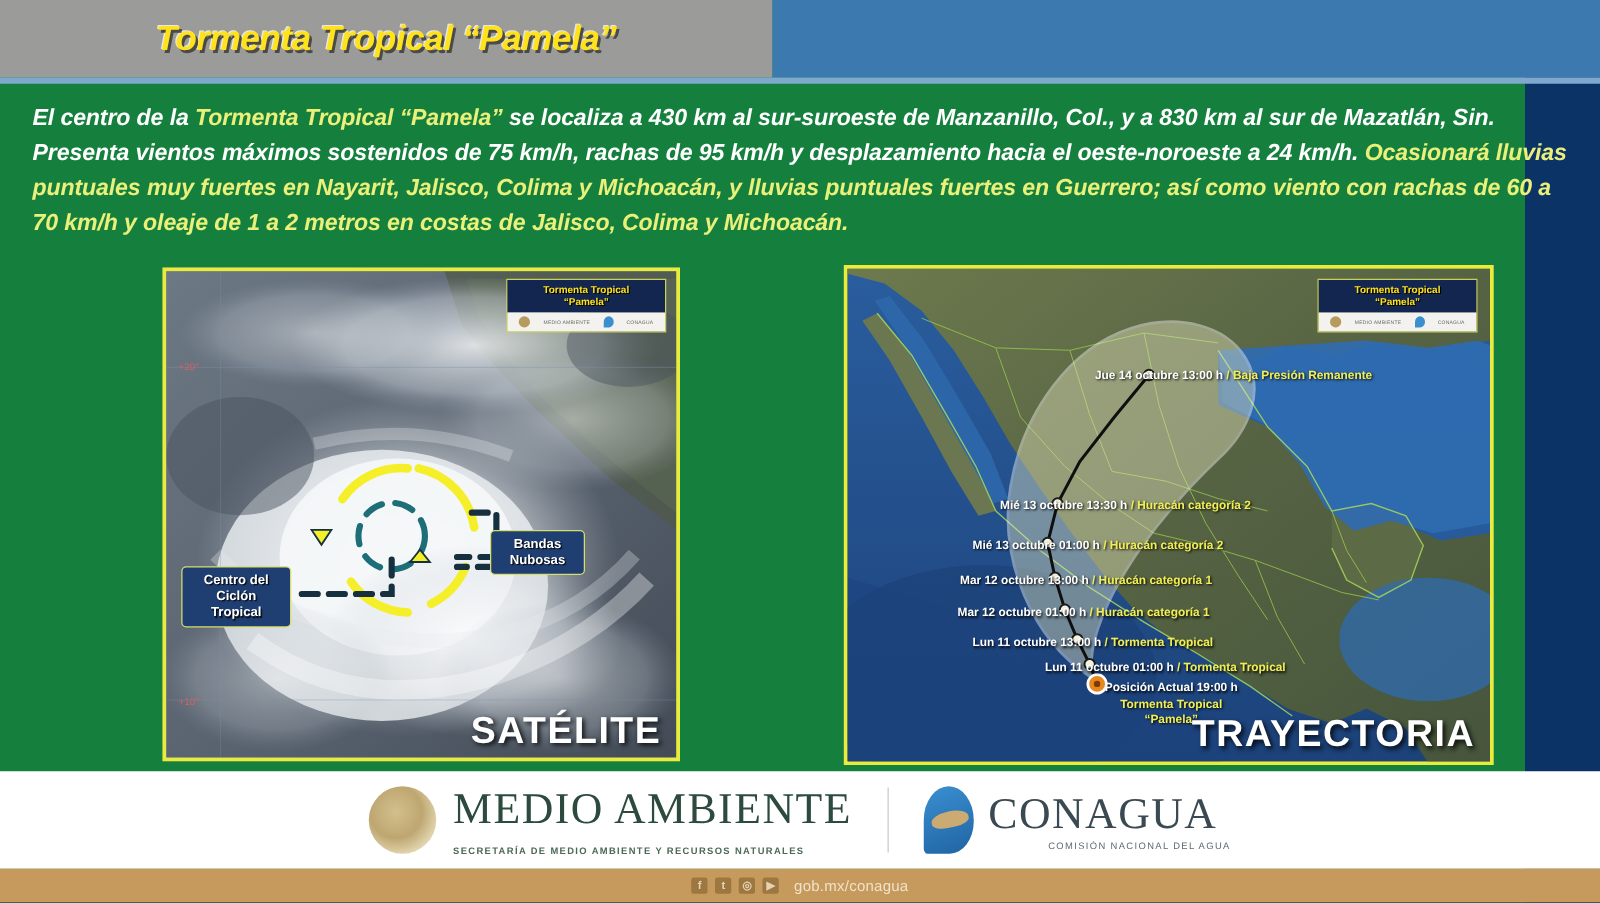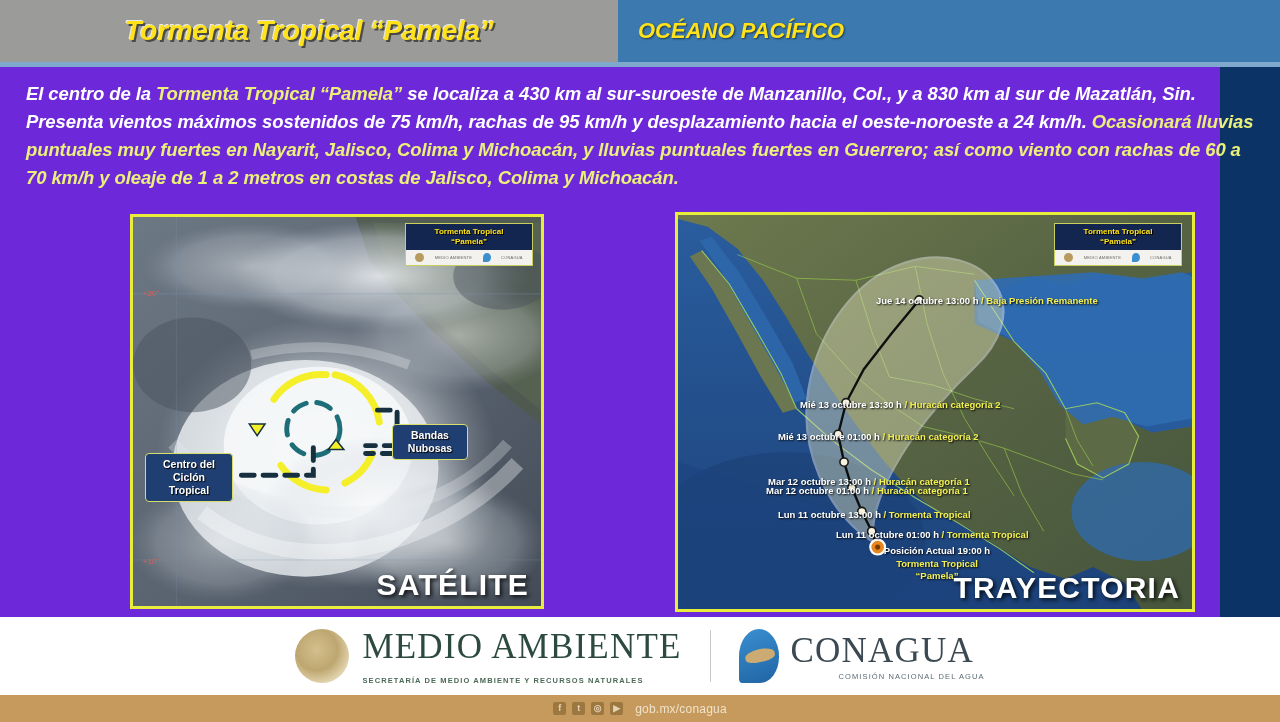--- a/index.html
+++ b/index.html
@@ -2,21 +2,21 @@
 <html><head>
 <meta charset="utf-8">
 <style>
   * { box-sizing: border-box; margin: 0; padding: 0; }
   html, body {
     width: 1280px; height: 722px;
     background: #0c3366;
     font-family: "Liberation Sans", sans-serif;
     overflow: hidden;
   }
-  #page { position: relative; width: 1220px; height: 722px; background: #6d28d9; }
+  #page { position: relative; width: 1220px; height: 722px; background: #15803d; }
 
   
   .header { position: absolute; left: 0; top: 0; width: 1280px; height: 62px; display: flex; }
   .hdr-left {
     width: 618px; height: 62px; background: #9b9b99;
     display: flex; align-items: center; justify-content: center;
   }
   .hdr-left .txt {
     color: #ffe21a; font-size: 28px; font-weight: bold; font-style: italic;
     letter-spacing: -0.3px;
@@ -142,21 +142,20 @@
 </head>
 <body>
 
 <div id="page">
 
   <div class="header">
     <div class="hdr-left">
       <div class="txt">Tormenta Tropical “Pamela”</div>
     </div>
     <div class="hdr-right">
-      <div class="hdr-ocean">OCÉANO PACÍFICO</div>
     </div>
   </div>
   <div class="hdr-rule"></div>
 
   <div class="body-text">
     <span>El centro de la </span><span class="hl">Tormenta Tropical “Pamela”</span><span> se localiza a 430 km al sur-suroeste de Manzanillo, Col., y a 830 km al sur de Mazatlán, Sin. Presenta vientos máximos sostenidos de 75 km/h, rachas de 95 km/h y desplazamiento hacia el oeste-noroeste a 24 km/h. </span><span class="hl">Ocasionará lluvias puntuales muy fuertes en Nayarit, Jalisco, Colima y Michoacán, y lluvias puntuales fuertes en Guerrero; así como viento con rachas de 60 a 70 km/h y oleaje de 1 a 2 metros en costas de Jalisco, Colima y Michoacán.</span>
   </div>
 
   <div class="panel" id="sat-panel">
     <svg class="sat-img" viewBox="0 0 414 395" preserveAspectRatio="none">
@@ -342,21 +341,21 @@
       <span class="what">/ Baja Presión Remanente</span>
     </div>
     <div class="traj-label" style="left:122px; top:184px;">
       <span class="when">Mié 13 octubre 13:30 h</span>
       <span class="what">/ Huracán categoría 2</span>
     </div>
     <div class="traj-label" style="left:100px; top:216px;">
       <span class="when">Mié 13 octubre 01:00 h</span>
       <span class="what">/ Huracán categoría 2</span>
     </div>
-    <div class="traj-label" style="left:90px; top:244px;margin-top:17px;">
+    <div class="traj-label" style="left:90px; top:244px;">
       <span class="when">Mar 12 octubre 13:00 h</span>
       <span class="what">/ Huracán categoría 1</span>
     </div>
     <div class="traj-label" style="left:88px; top:270px;">
       <span class="when">Mar 12 octubre 01:00 h</span>
       <span class="what">/ Huracán categoría 1</span>
     </div>
     <div class="traj-label" style="left:100px; top:294px;">
       <span class="when">Lun 11 octubre 13:00 h</span>
       <span class="what">/ Tormenta Tropical</span>

